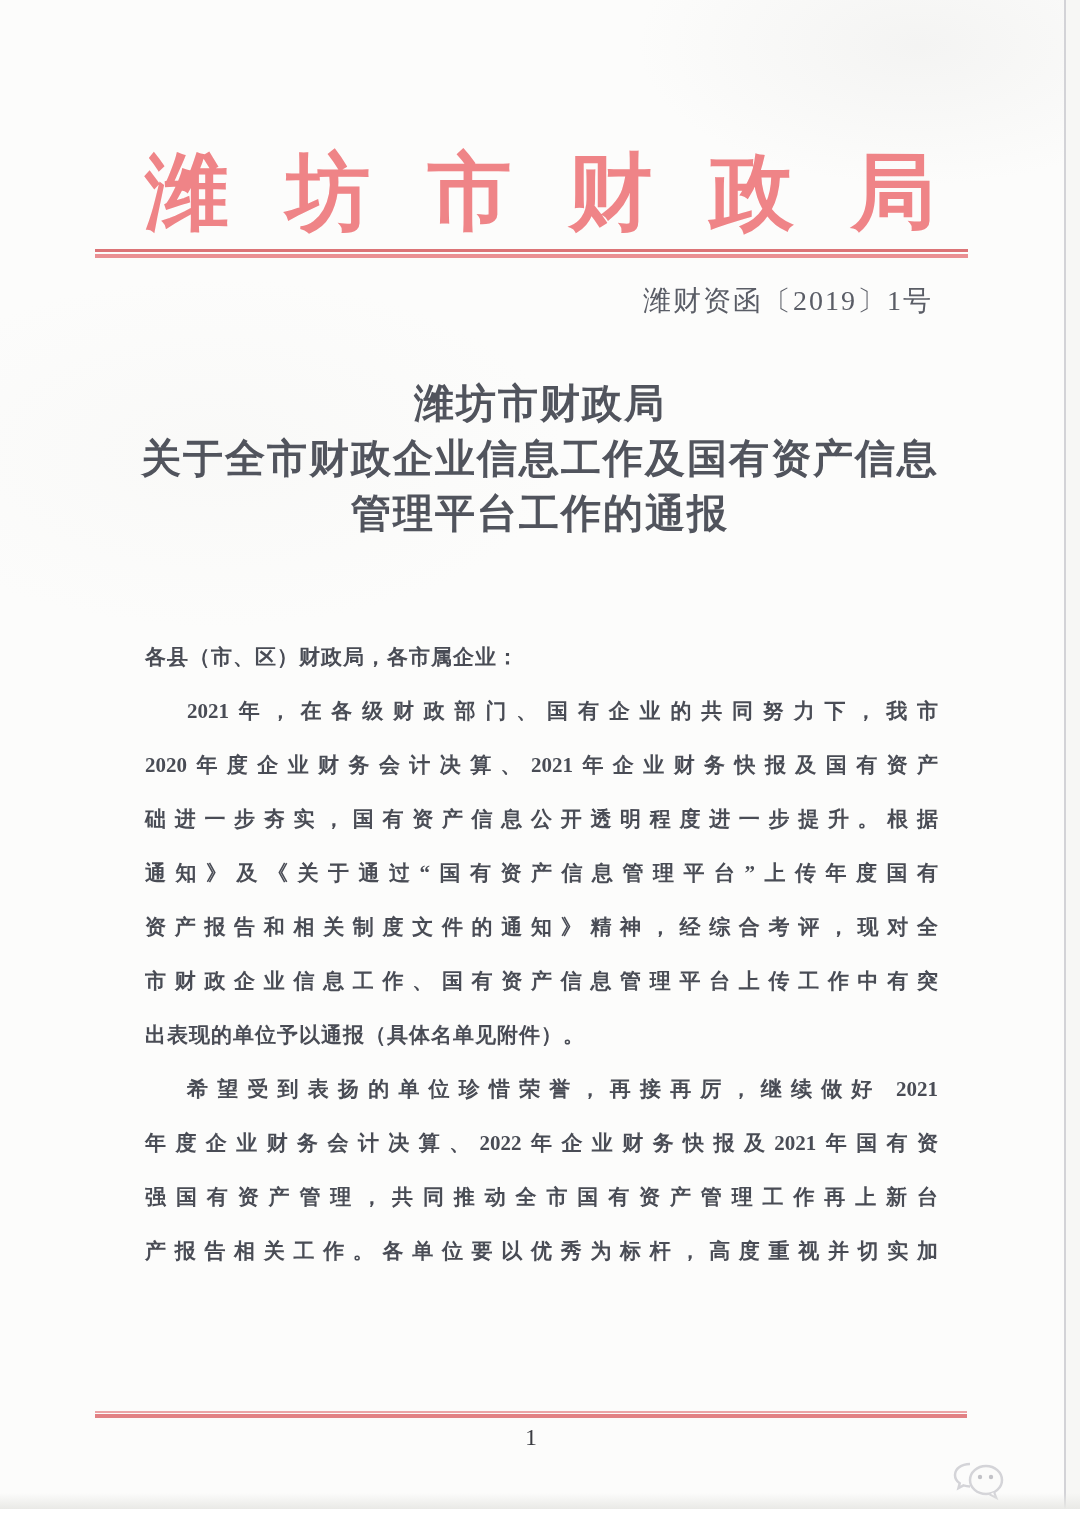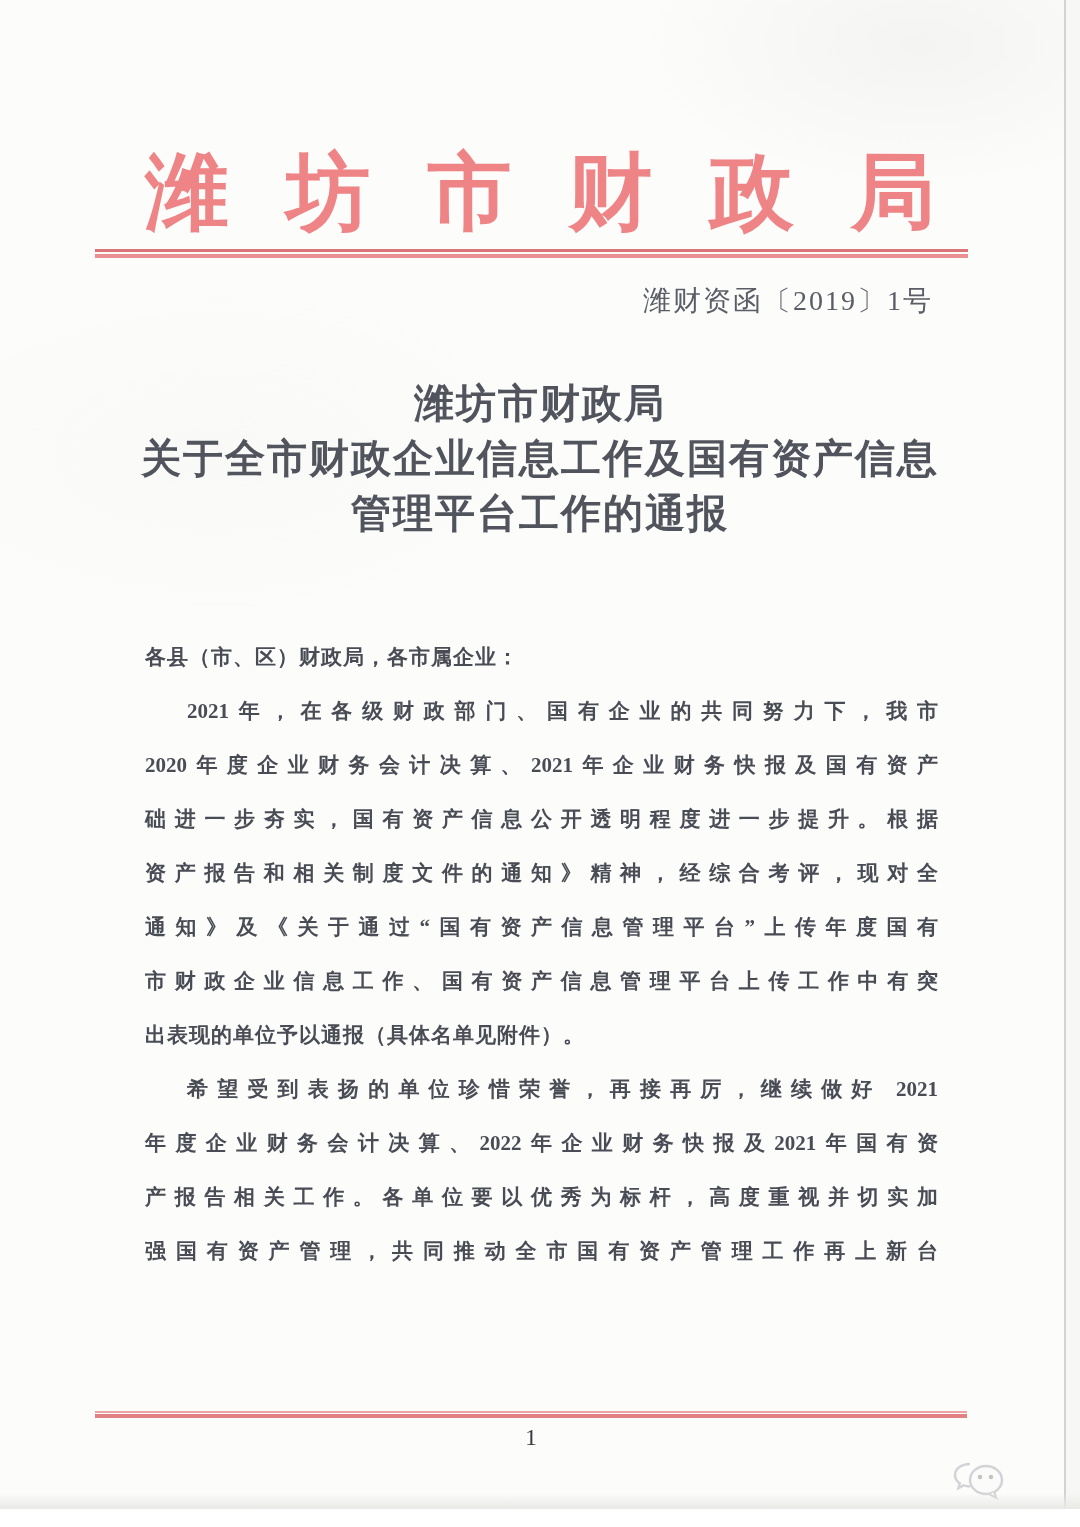--- a/index.html
+++ b/index.html
@@ -143,28 +143,28 @@
     <div>潍坊市财政局</div>
     <div>关于全市财政企业信息工作及国有资产信息</div>
     <div>管理平台工作的通报</div>
   </div>
 
   <div class="body-block">
     <div class="bline left">各县（市、区）财政局，各市属企业：</div>
     <div class="bline j ind">2021年，在各级财政部门、国有企业的共同努力下，我市</div>
     <div class="bline j">2020年度企业财务会计决算、2021年企业财务快报及国有资产</div>
     <div class="bline j">础进一步夯实，国有资产信息公开透明程度进一步提升。根据</div>
+    <div class="bline j">通知》及《关于通过“国有资产信息管理平台”上传年度国有</div>
     <div class="bline j">资产报告和相关制度文件的通知》精神，经综合考评，现对全</div>
-    <div class="bline j">通知》及《关于通过“国有资产信息管理平台”上传年度国有</div>
     <div class="bline j">市财政企业信息工作、国有资产信息管理平台上传工作中有突</div>
     <div class="bline left">出表现的单位予以通报（具体名单见附件）。</div>
     <div class="bline j ind">希望受到表扬的单位珍惜荣誉，再接再厉，继续做好 2021</div>
     <div class="bline j">年度企业财务会计决算、2022年企业财务快报及2021年国有资</div>
+    <div class="bline j">强国有资产管理，共同推动全市国有资产管理工作再上新台</div>
     <div class="bline j">产报告相关工作。各单位要以优秀为标杆，高度重视并切实加</div>
-    <div class="bline j">强国有资产管理，共同推动全市国有资产管理工作再上新台</div>
   </div>
 
   <div class="footer-rule">
     <div class="r1"></div>
     <div class="gap"></div>
     <div class="r2"></div>
   </div>
 
   <div class="page-number">1</div>
 

